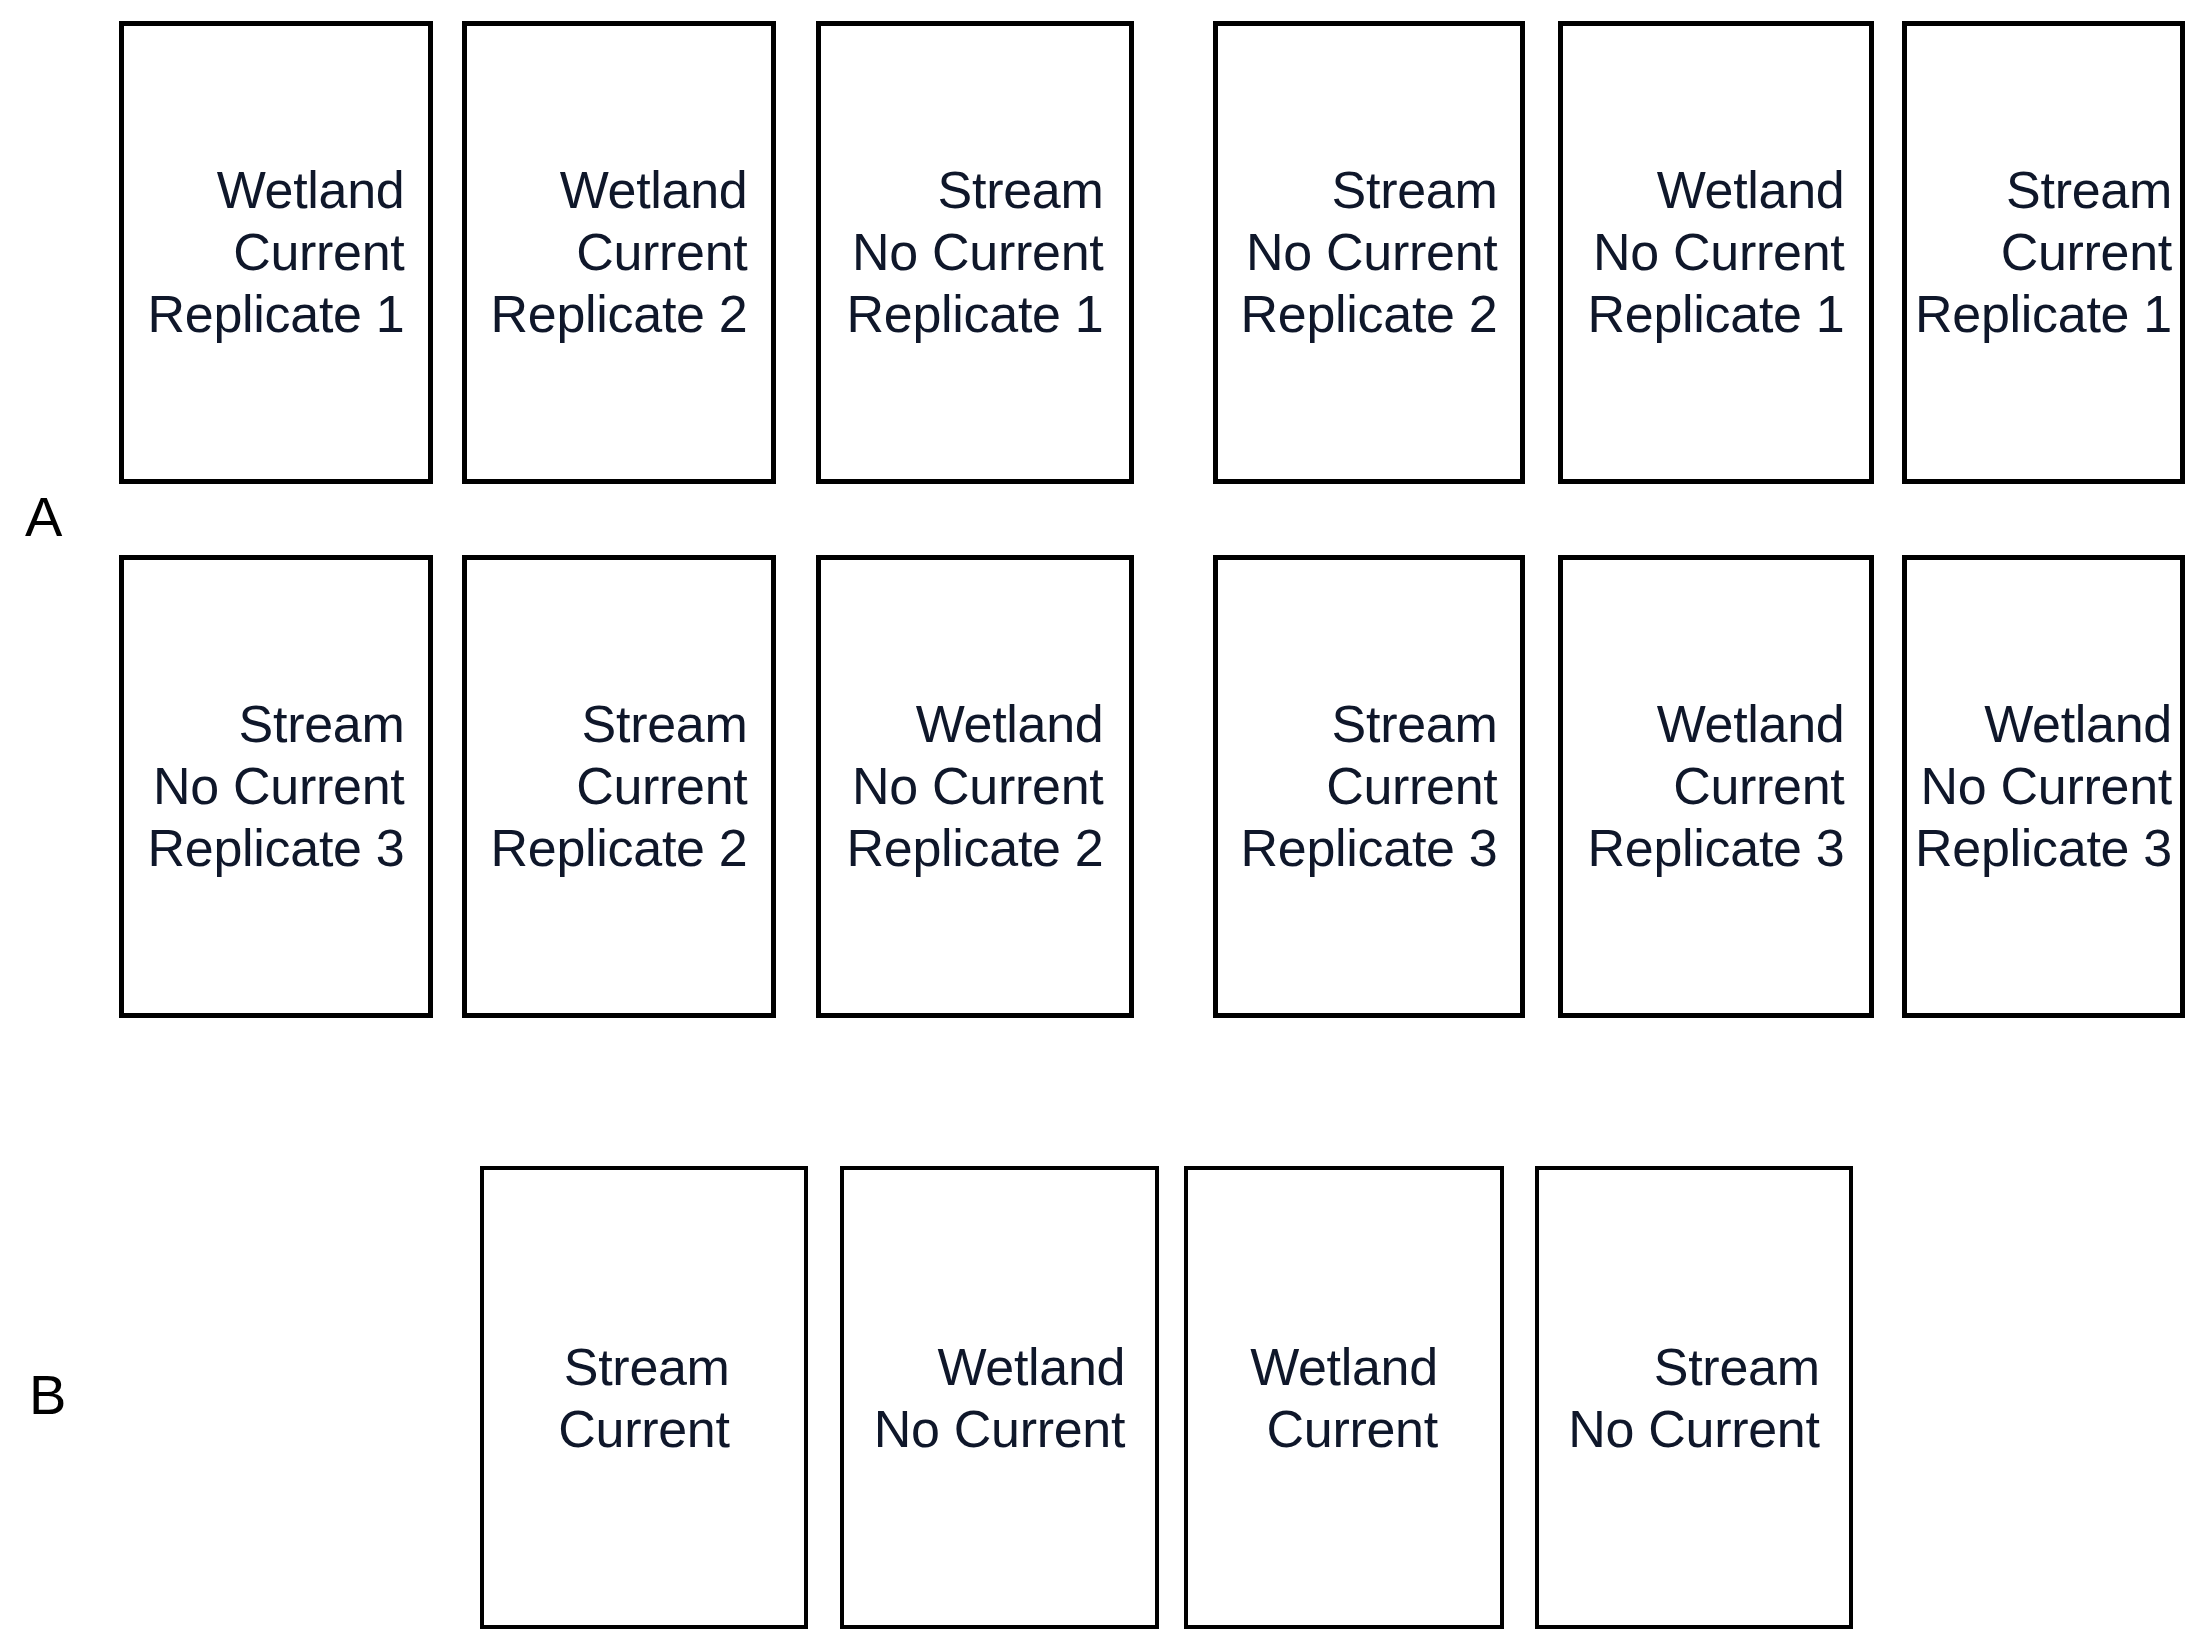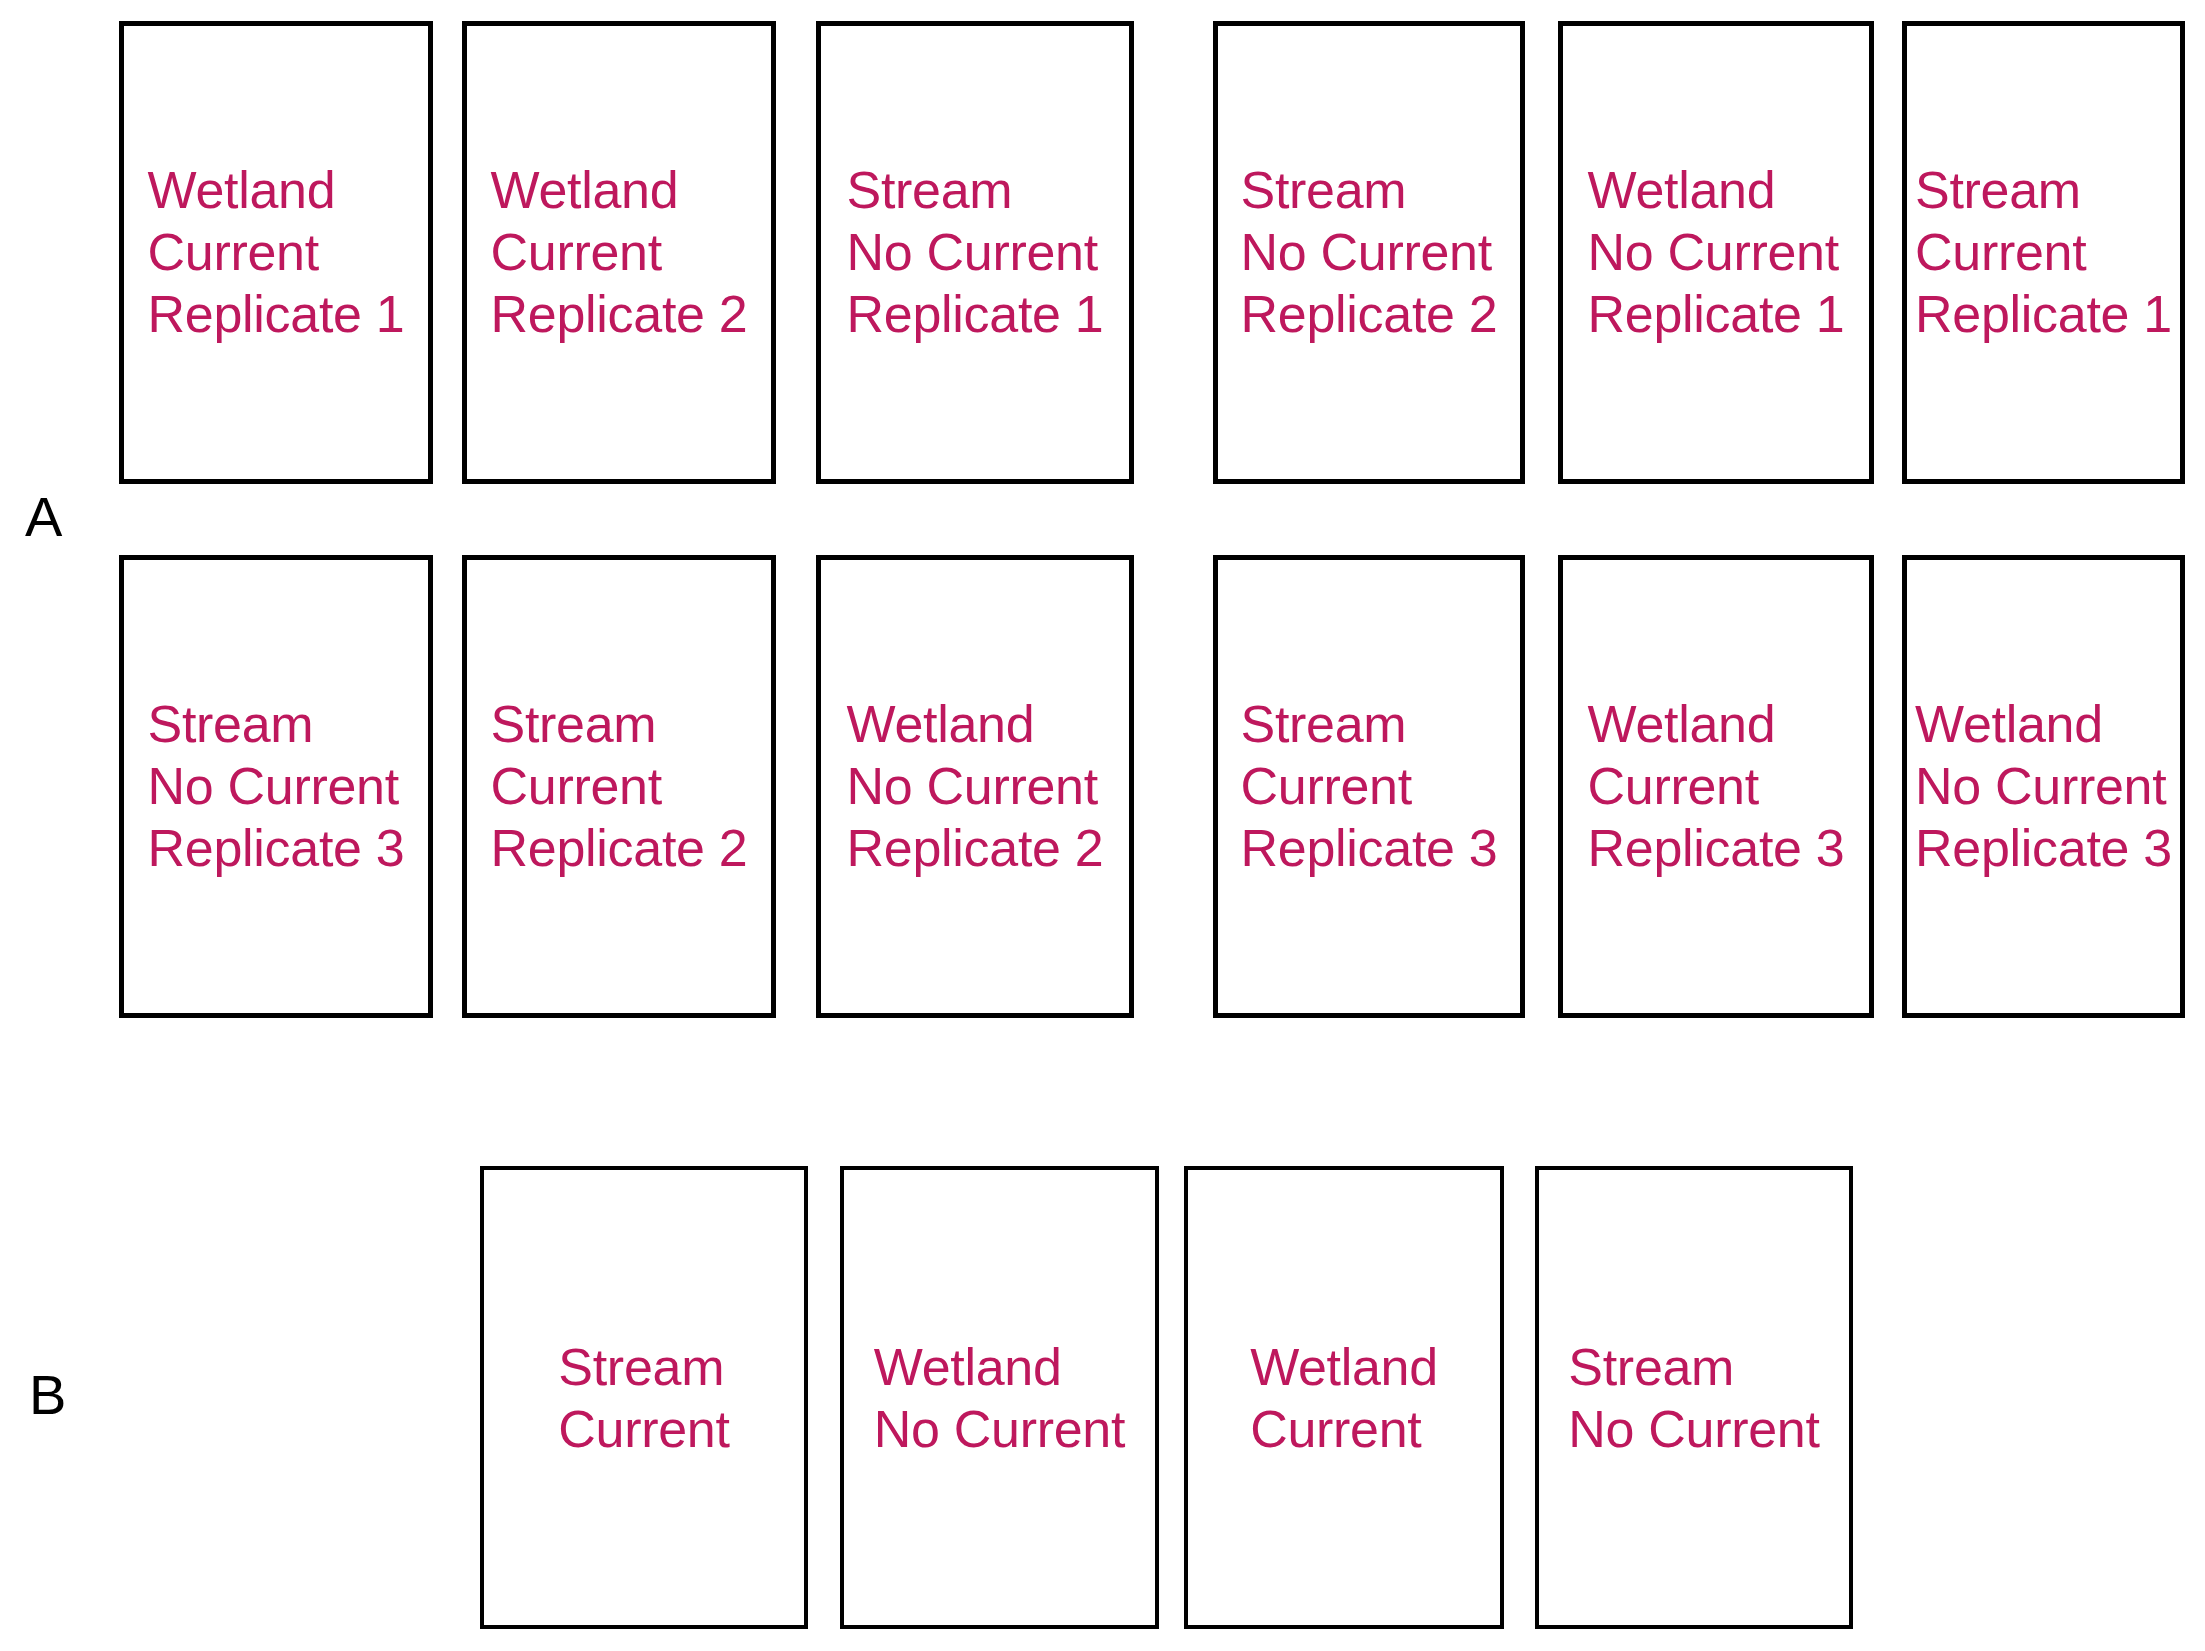--- a/index.html
+++ b/index.html
@@ -34,22 +34,22 @@
     box-sizing: border-box;
     background: #ffffff;
     border: 5.9px solid #000000;
     display: flex;
     align-items: center;
     justify-content: center;
   }
   .tank.thin { border-width: 4.6px; }
 
   .tank-label {
-    text-align: left;
-    color: #be185d;
+    text-align: right;
+    color: #0f172a;
     font-size: 52px;
     line-height: 62px;
     white-space: pre-line;
     font-weight: 400;
     letter-spacing: -0.3px;
     transform: translateY(-1.3px);
   }
   .tank.thin .tank-label { transform: translateY(0px); }
 
   .row-a .tank-label { transform: translateY(-1.3px); }

